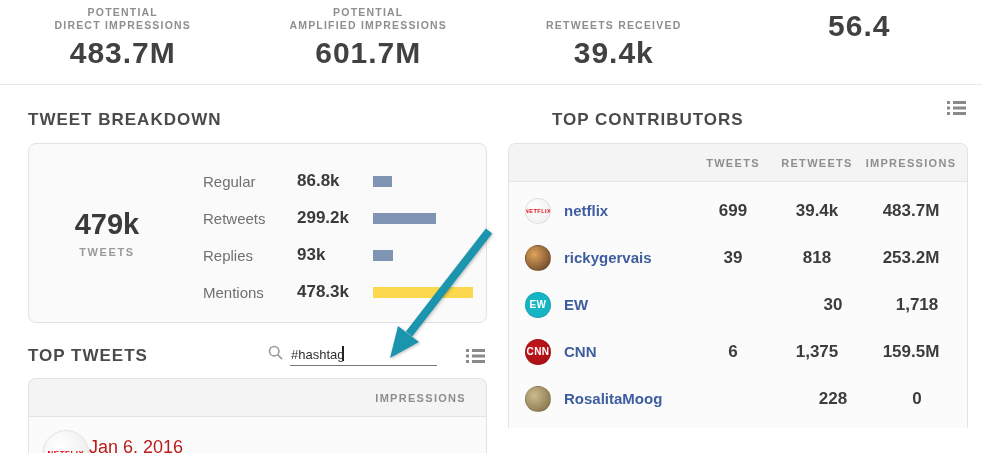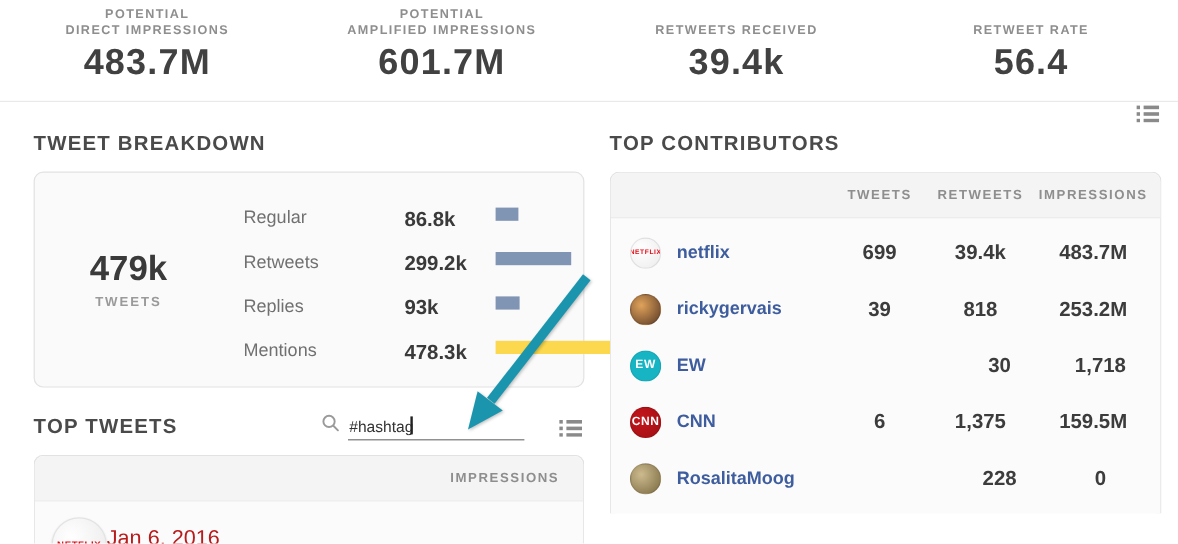--- a/index.html
+++ b/index.html
@@ -27,23 +27,23 @@
   
   .breakdown-card { margin-top: 13px; height: 180px; display: flex; }
   .breakdown-total { width: 156px; flex: none; display: flex; flex-direction: column;
     align-items: center; justify-content: center; }
   .breakdown-total-value { font-size: 29px; font-weight: bold; color: #3a3a3a; }
   .breakdown-total-label { margin-top: 5px; font-size: 11px; font-weight: bold;
     letter-spacing: 1.6px; color: #9a9a9a; }
   .breakdown-divider { width: 1px; background: #e0e0e0; margin: 24px 0 8px; }
   .breakdown-rows { flex: 1; display: flex; flex-direction: column;
     justify-content: space-between; padding: 29px 22px 22px 18px; }
-  .breakdown-row { display: flex; height: 16px; }
+  .breakdown-row { display: flex; align-items: center; height: 16px; }
   .breakdown-row .b-label { width: 94px; font-size: 15px; color: #707070; }
-  .breakdown-row .b-value { width: 76px; font-size: 17px; font-weight: bold; color: #3a3a3a; margin-left: 40px; }
+  .breakdown-row .b-value { width: 76px; font-size: 17px; font-weight: bold; color: #3a3a3a; }
   .breakdown-row .b-bar-track { width: 100px; height: 11px; }
   .breakdown-row .b-bar { height: 11px; }
 
   
   .tweets-header { margin-top: 22px; display: flex; align-items: center; gap: 12px; }
   .tweets-header h2 { margin-top: 0; }
   .spacer { flex: 1; }
   .search-box { display: flex; align-items: flex-end; }
   .search-icon { margin-right: 7px; margin-bottom: 2px; }
   .search-field { position: relative; }
@@ -63,21 +63,21 @@
   .tweet-avatar { width: 46px; height: 46px; border-radius: 50%; flex: none; margin-top: 3px;
     border: 1px solid #e3e3e3; box-shadow: 0 1px 2px rgba(0,0,0,.15);
     display: flex; align-items: center; justify-content: center; overflow: hidden; }
   .avatar-text { font-weight: bold; letter-spacing: .5px; white-space: nowrap; }
   .tweet-body { margin-left: 24px; flex: 1; padding-top: 9px; }
   .tweet-name { font-size: 16px; font-weight: bold; color: #4a4a4a; }
   .tweet-handle { font-size: 14px; color: #b0b0b0; font-weight: normal; margin-left: 4px; }
   .tweet-date { width: 146px; flex: none; padding-top: 10px; font-size: 18px; color: #b91c1c; }
 
   
-  .contrib-header { display: flex; align-items: flex-start; }
+  .contrib-header { display: flex; align-items: center; margin-left: 44px; }
   .contrib-header h2 { flex: none; }
   .contrib-card { margin-top: 13px; height: 285px; overflow: hidden; background: #fbfbfb; border-bottom: none; border-radius: 8px 8px 0 0; }
   .contrib-head { padding: 0 6px 0 16px; }
   .contrib-row { display: flex; align-items: center; height: 47px; padding: 0 6px 0 16px; }
   .contrib-rows { padding-top: 5px; }
   .contrib-who { flex: 1; display: flex; align-items: center; min-width: 0; }
   .contrib-avatar { width: 26px; height: 26px; border-radius: 50%; flex: none;
     border: 1px solid rgba(0,0,0,.08); display: flex; align-items: center; justify-content: center; overflow: hidden; }
   .contrib-name { margin-left: 13px; font-size: 15px; font-weight: bold; color: #3e5d9e;
     text-decoration: none; cursor: pointer; }
@@ -111,24 +111,20 @@
       <div class="stat-value">601.7M</div>
     </div>
     <div class="stat">
       <div class="stat-label">
         <span></span>
         <span>RETWEETS RECEIVED</span>
       </div>
       <div class="stat-value">39.4k</div>
     </div>
     <div class="stat">
-      <div class="stat-label">
-        <span></span>
-        <span>RETWEET RATE</span>
-      </div>
       <div class="stat-value">56.4</div>
     </div>
   </div>
 
   <div class="main">
 
     <div class="col-left">
       <h2 class="section-title">TWEET BREAKDOWN</h2>
 
       <div class="card breakdown-card">

